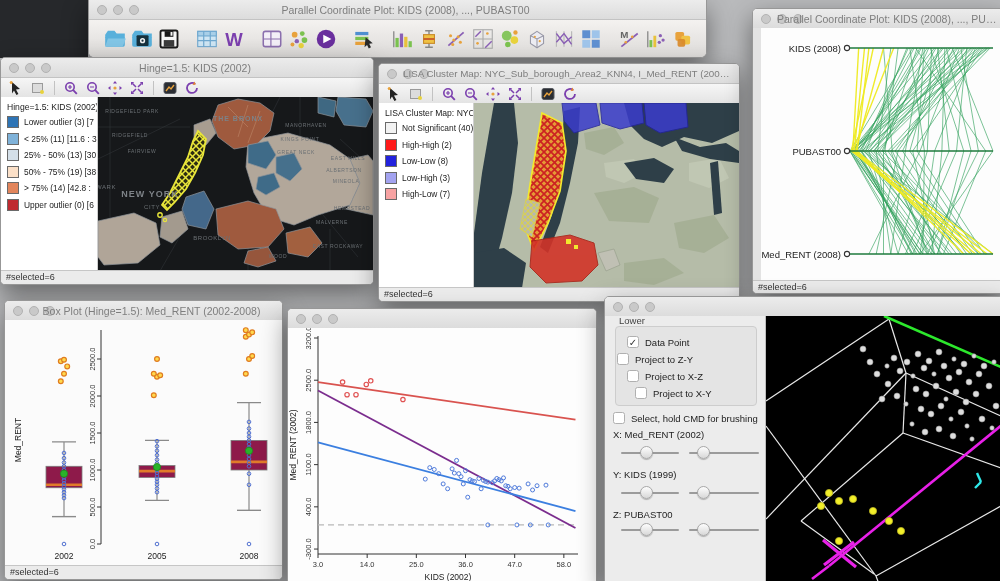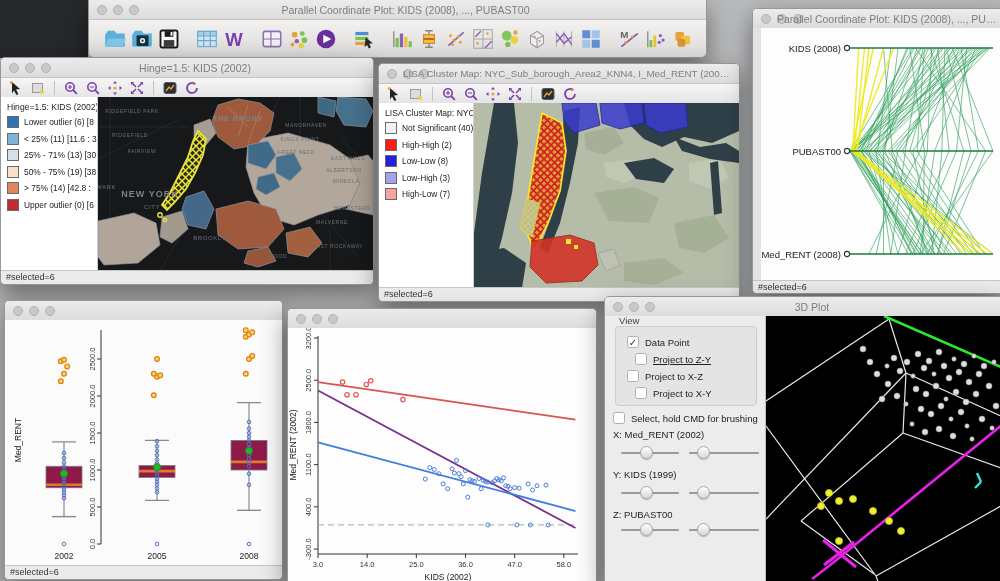--- a/index.html
+++ b/index.html
@@ -301,29 +301,29 @@
         <svg width="16" height="16" viewBox="0 0 16 16">
           <path d="M13 8a5 5 0 1 1-1.8-3.9" fill="none" stroke="#7b3fae" stroke-width="1.8"></path>
           <path d="M10.6 1.4l1.2 3.2-3.3.4z" fill="#e8842c"></path>
         </svg>
       </div>
     </div>
   <div class="legend" id="hinge-legend" style="left:0;top:39px;width:97px;height:174px;">
       <div class="lt">Hinge=1.5: KIDS (2002)</div>
       <div class="lrow">
         <span class="sw" style="background: rgb(46, 116, 181);"></span>
-        <span class="ll">Lower outlier (6)  [8</span>
+        <span class="ll">Lower outlier (3)  [7</span>
       </div>
       <div class="lrow">
         <span class="sw" style="background: rgb(127, 178, 217);"></span>
         <span class="ll">&lt; 25% (11)  [11.6 : 3</span>
       </div>
       <div class="lrow">
         <span class="sw" style="background: rgb(212, 223, 232);"></span>
-        <span class="ll">25% - 71% (13)  [30</span>
+        <span class="ll">25% - 50% (13)  [30</span>
       </div>
       <div class="lrow">
         <span class="sw" style="background: rgb(251, 224, 200);"></span>
         <span class="ll">50% - 75% (19)  [38</span>
       </div>
       <div class="lrow">
         <span class="sw" style="background: rgb(226, 133, 92);"></span>
         <span class="ll">&gt; 75% (14)  [42.8 : </span>
       </div>
       <div class="lrow">
@@ -615,20 +615,21 @@
   <div class="status" style="height:12px;line-height:12px;">#selected=6</div>
 </div>
 
 <div class="win" id="box-win" style="left:4px;top:300px;width:277px;height:278px;">
   <div class="tb">
     <div class="dots">
         <i></i>
         <i></i>
         <i></i>
       </div>
+    <div class="title">Box Plot (Hinge=1.5): Med_RENT (2002-2008)</div>
   </div>
   <div class="plotbody" id="box-body" style="left:0;top:19px;width:277px;height:246px;background:#fbfbfb;"><svg width="277" height="246" viewBox="0 0 277 246">
         <line x1="96" y1="10" x2="96" y2="224" stroke="#333" stroke-width="1"></line>
         <line x1="92" y1="224" x2="96" y2="224" stroke="#333"></line>
         <text transform="rotate(-90 87 224)" x="87" y="227" font-size="7.5" fill="#333" text-anchor="middle">0.0</text>
         <line x1="92" y1="187" x2="96" y2="187" stroke="#333"></line>
         <text transform="rotate(-90 87 187)" x="87" y="190" font-size="7.5" fill="#333" text-anchor="middle">500.0</text>
         <line x1="92" y1="150" x2="96" y2="150" stroke="#333"></line>
         <text transform="rotate(-90 87 150)" x="87" y="153" font-size="7.5" fill="#333" text-anchor="middle">1000.0</text>
         <line x1="92" y1="113" x2="96" y2="113" stroke="#333"></line>
@@ -820,28 +821,27 @@
       </svg></div>
 </div>
 
 <div class="win" id="threed-win" style="left:604px;top:296px;width:398px;height:288px;">
   <div class="tb">
     <div class="dots">
         <i></i>
         <i></i>
         <i></i>
       </div>
-    <div class="title">3D Plot</div>
   </div>
   <div class="panel3d" id="threed-panel">
-      <div class="grplabel">View</div>
+      <div class="grplabel">Lower</div>
          <div class="grp"></div>
       <div class="cbrow" style="left:22px;top:20px;">
           <span class="cb">✓</span>Data Point</div>
-      <div class="cbrow" style="left:30px;top:37px;text-decoration:underline;">
+      <div class="cbrow" style="left:12px;top:37px;">
           <span class="cb"></span>Project to Z-Y</div>
       <div class="cbrow" style="left:22px;top:54px;">
           <span class="cb"></span>Project to X-Z</div>
       <div class="cbrow" style="left:22px;top:71px;margin-left:8px;">
           <span class="cb"></span>Project to X-Y</div>
       <div class="cbrow" style="left:8px;top:96px;text-align:center;">
         <span class="cb"></span>Select, hold CMD for brushing</div>
       <div class="axlab" style="left:8px;top:113px;text-align:right;">X: Med_RENT (2002)</div>
       <div class="slider" style="left:16px;top:130px;width:58px;">
           <div class="trk"></div>

